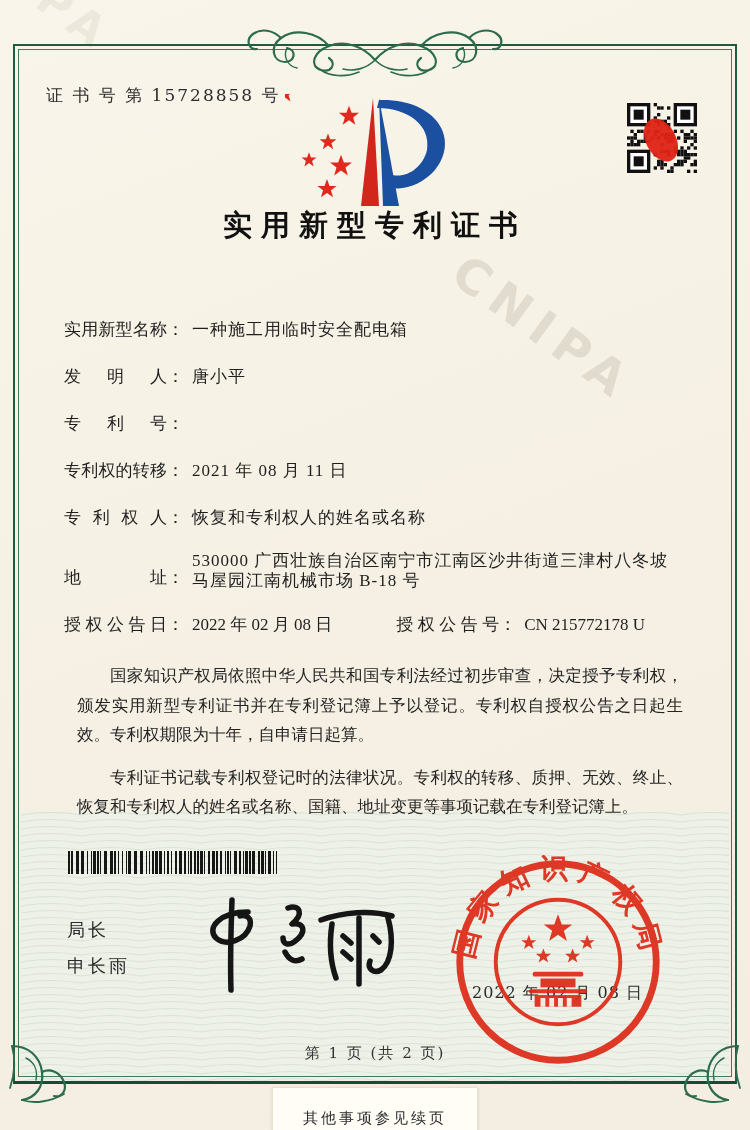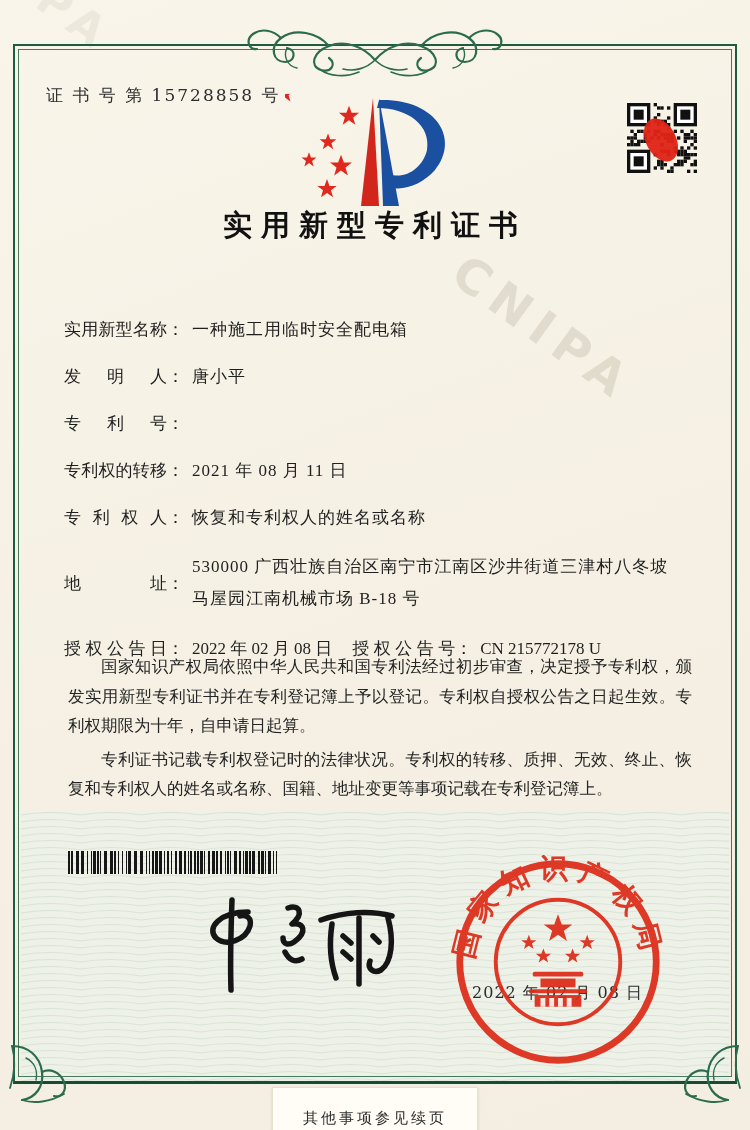--- a/index.html
+++ b/index.html
@@ -27,33 +27,33 @@
   .orn-br{right:6px;bottom:24px;transform:scaleX(-1);}
 
   
   .cert-no{position:absolute;left:46px;top:84px;font-size:17px;letter-spacing:2px;color:#2d2d2d;}
   .logo{position:absolute;left:50%;top:94px;transform:translateX(-50%);}
   .title{position:absolute;left:0;right:0;top:206px;text-align:center;
      font-size:29px;font-weight:bold;letter-spacing:9px;color:#111;}
 
   
   .fields{position:absolute;left:64px;right:48px;top:316px;font-size:17px;color:#1f1f1f;}
-  .row{display:flex;align-items:center;margin-bottom:20px;line-height:27px;}
+  .row{display:flex;align-items:flex-end;margin-bottom:20px;line-height:27px;}
   .lab{display:inline-block;width:103px;text-align:justify;text-align-last:justify;white-space:nowrap;}
   .colon{display:inline-block;margin-right:8px;}
   .val{flex:1;letter-spacing:1px;font-family:Liberation Serif, serif;}
-  .row-addr .val{max-width:478px;line-height:32px;}
+  .row-addr .val{max-width:478px;line-height:20px;}
   .row-grant{display:flex;gap:0;font-family:Liberation Serif, serif;}
   .pair{display:flex;align-items:flex-start;}
-  .pair2{margin-left:20px;}
+  .pair2{margin-left:64px;}
 
   
   .body-text{position:absolute;left:64px;right:54px;top:648px;
      font-size:16.5px;line-height:29.5px;text-align:justify;color:#242424;}
-  .body-text p{margin:4px;text-indent:2em;}
+  .body-text p{margin:13px;text-indent:2em;}
 
   
   .wave-panel{position:absolute;left:21px;right:21px;top:812px;bottom:49px;
      background:#edf1e8;overflow:hidden;}
   .wave-panel svg{display:block;}
 
   .barcode{position:absolute;left:67px;top:851px;}
   .director{position:absolute;left:67px;top:912px;font-size:18px;color:#2a2a2a;
      font-family:"DejaVu Sans","Liberation Sans",sans-serif;line-height:36px;letter-spacing:3px;}
   .signature{position:absolute;left:182px;top:888px;}
@@ -396,20 +396,24 @@
       <rect x="182" y="0" width="2" height="23" fill="#161616"></rect>
       <rect x="185" y="0" width="3" height="23" fill="#161616"></rect>
       <rect x="191" y="0" width="2" height="23" fill="#161616"></rect>
       <rect x="194" y="0" width="3" height="23" fill="#161616"></rect>
       <rect x="198" y="0" width="1" height="23" fill="#161616"></rect>
       <rect x="201" y="0" width="3" height="23" fill="#161616"></rect>
       <rect x="206" y="0" width="1" height="23" fill="#161616"></rect>
       <rect x="209" y="0" width="1" height="23" fill="#161616"></rect>
     </svg>
 
+  <div class="director">
+    <div>局长</div>
+    <div>申长雨</div>
+  </div>
 
   <svg class="signature" width="225" height="112" viewBox="0 0 225 112">
     <g fill="none" stroke="#151515" stroke-width="5.5" stroke-linecap="round" stroke-linejoin="round">
       <path d="M50 12 C 49 40 48 72 49 102"></path>
       <path d="M66 24 C 38 24 24 40 34 50 C 44 59 64 52 68 38 C 70 30 64 26 58 28"></path>
       <path d="M106 20 C 118 16 122 26 110 36 C 122 34 126 44 112 54 C 106 58 101 56 101 50"></path>
       <path d="M103 64 C 107 72 113 75 120 71"></path>
       <path d="M139 32 C 162 24 188 22 210 28"></path>
       <path d="M150 36 C 147 56 149 76 154 90"></path>
       <path d="M206 30 C 212 52 210 74 199 82 C 192 86 185 81 188 73"></path>
@@ -442,15 +446,16 @@
       <rect x="92" y="127" width="36" height="9"></rect>
       <rect x="80" y="138" width="60" height="4" rx="2"></rect>
       <rect x="86" y="144" width="48" height="12"></rect>
       <rect x="92" y="147" width="5" height="9" fill="#f6e9e2"></rect>
       <rect x="101" y="147" width="5" height="9" fill="#f6e9e2"></rect>
       <rect x="110" y="147" width="5" height="9" fill="#f6e9e2"></rect>
       <rect x="119" y="147" width="5" height="9" fill="#f6e9e2"></rect>
     </g>
   </svg>
 
+  <div class="page-num">第 1 页 (共 2 页)</div>
   <div class="note-box">其他事项参见续页</div>
 
 </div>
 
 </body></html>

